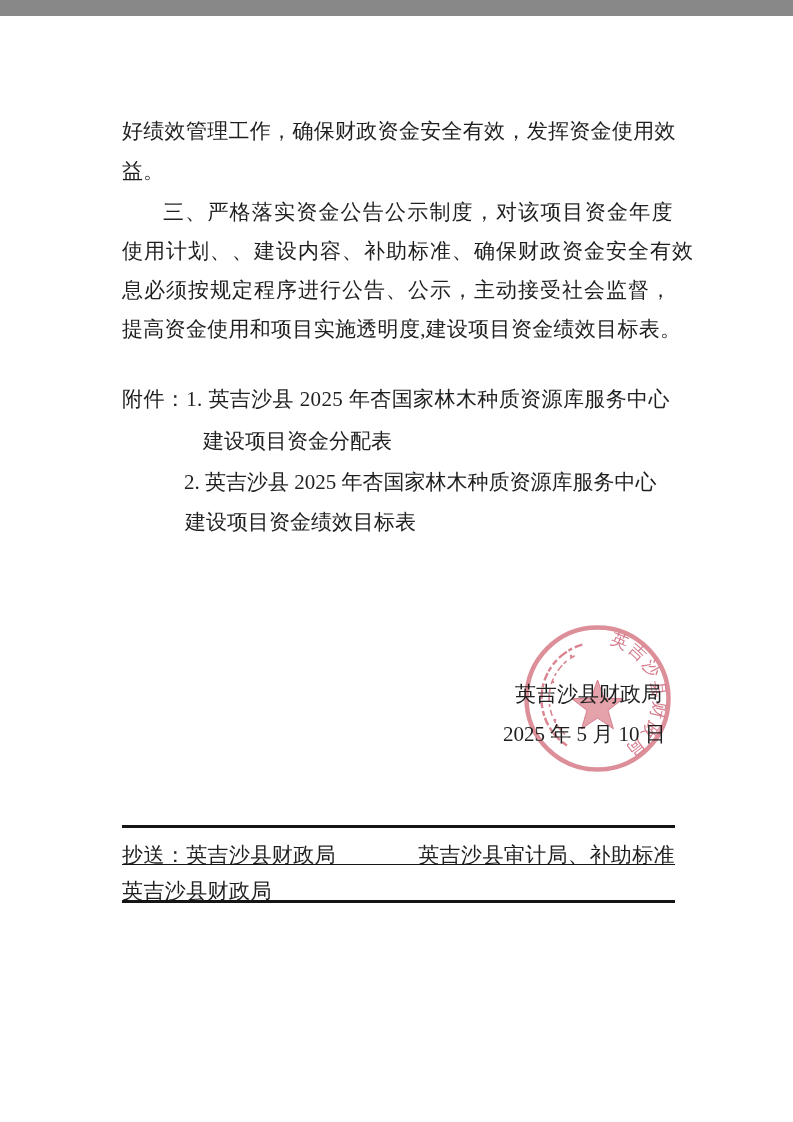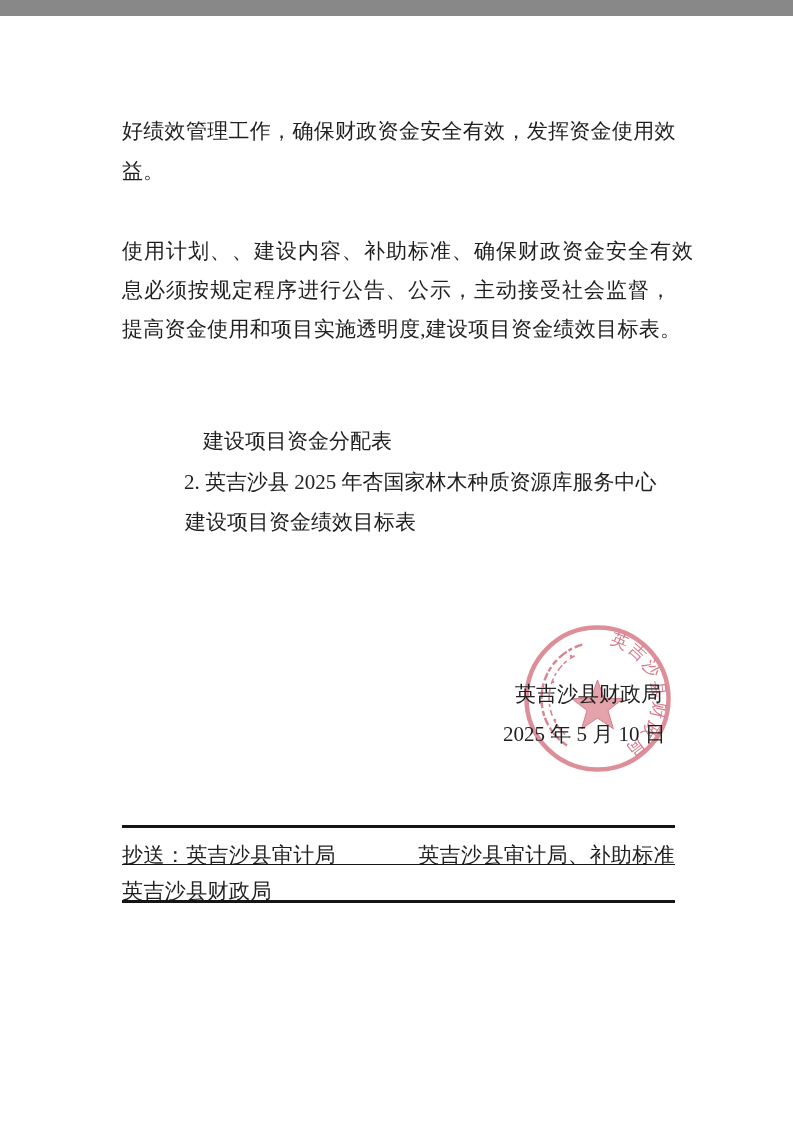--- a/index.html
+++ b/index.html
@@ -56,24 +56,26 @@
     letter-spacing:2.5px;
   }
 </style>
 </head>
 <body>
 
 <div class="page">
 
   <div class="ln b1">好绩效管理工作，确保财政资金安全有效，发挥资金使用效</div>
   <div class="ln b2">益。</div>
+  <div class="ln b3">三、严格落实资金公告公示制度，对该项目资金年度</div>
   <div class="ln b4">使用计划、、建设内容、补助标准、确保财政资金安全有效</div>
   <div class="ln b5">息必须按规定程序进行公告、公示，主动接受社会监督，</div>
   <div class="ln b6">提高资金使用和项目实施透明度,建设项目资金绩效目标表。</div>
 
+  <div class="ln a1">附件：1. 英吉沙县 2025 年杏国家林木种质资源库服务中心</div>
   <div class="ln a2">建设项目资金分配表</div>
   <div class="ln a3">2. 英吉沙县 2025 年杏国家林木种质资源库服务中心</div>
   <div class="ln a4">建设项目资金绩效目标表</div>
 
   <svg class="seal" viewBox="0 0 157 157" xmlns="http://www.w3.org/2000/svg">
     <g opacity="0.78">
       <circle cx="78.5" cy="78.5" r="71" fill="none" stroke="#d4707d" stroke-width="4.5"></circle>
       <polygon points="78.5,60 85,78.1 104.2,78.7 89,90.4 94.4,108.8 78.5,98 62.6,108.8 68,90.4 52.8,78.7 72,78.1" fill="#dd8894" stroke="#c9556b" stroke-width="1"></polygon>
       <defs>
         <path id="ringArc" d="M86.3,23.1 A56,56 0 0 1 104.8,127.9" fill="none"></path>
@@ -87,19 +89,19 @@
       <circle cx="36" cy="100" r="1.3" fill="#cf6272"></circle>
       <circle cx="34" cy="62" r="1.3" fill="#cf6272"></circle>
       <circle cx="52" cy="36" r="1.3" fill="#cf6272"></circle>
     </g>
   </svg>
 
   <div class="ln s1">英吉沙县财政局</div>
   <div class="ln s2">2025 年 5 月 10 日</div>
 
   <div class="rule rule-top"></div>
-  <div class="ln f1l">抄送：英吉沙县审计局</div>
+  <div class="ln f1l">抄送：英吉沙县财政局</div>
   <div class="ln f1r">英吉沙县审计局、补助标准</div>
   <div class="rule rule-mid"></div>
   <div class="ln f2l">英吉沙县财政局</div>
   <div class="rule rule-bot"></div>
 
 </div>
 
 </body></html>

